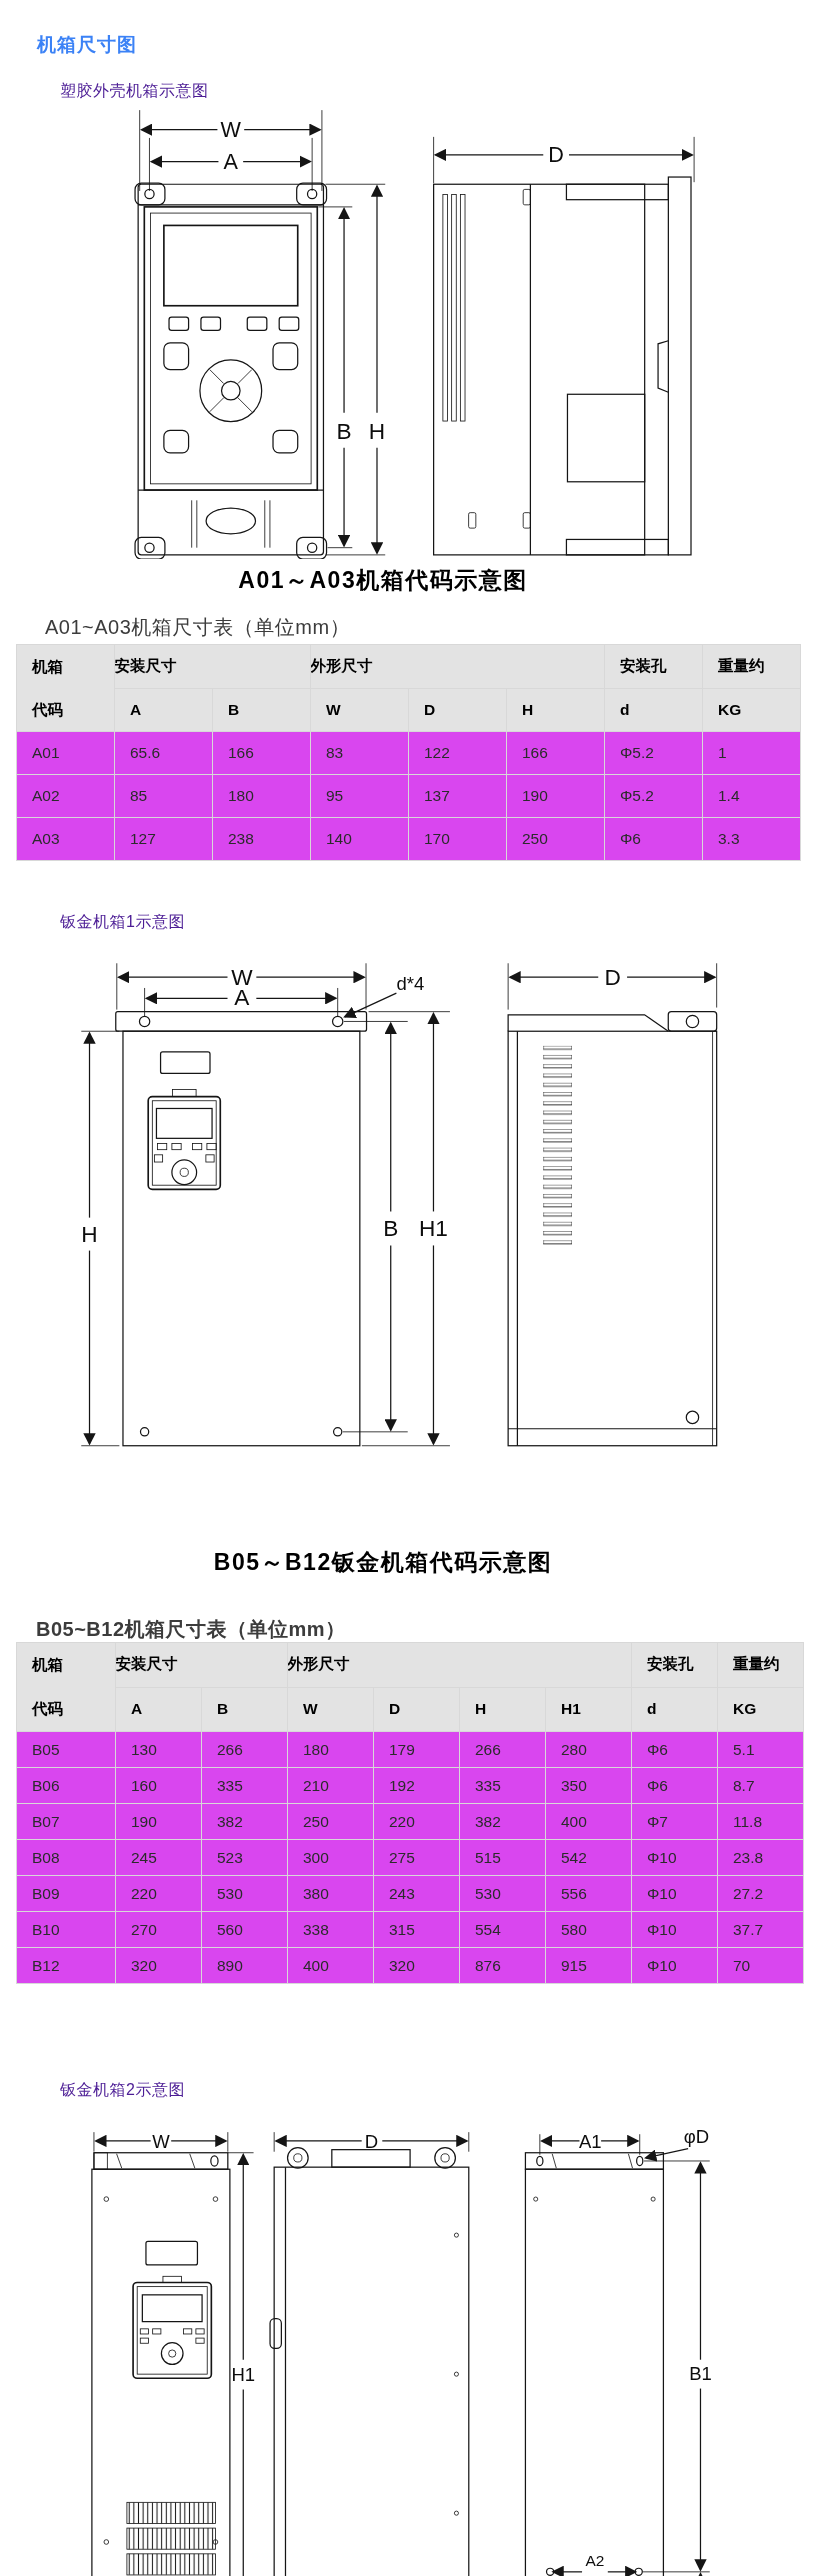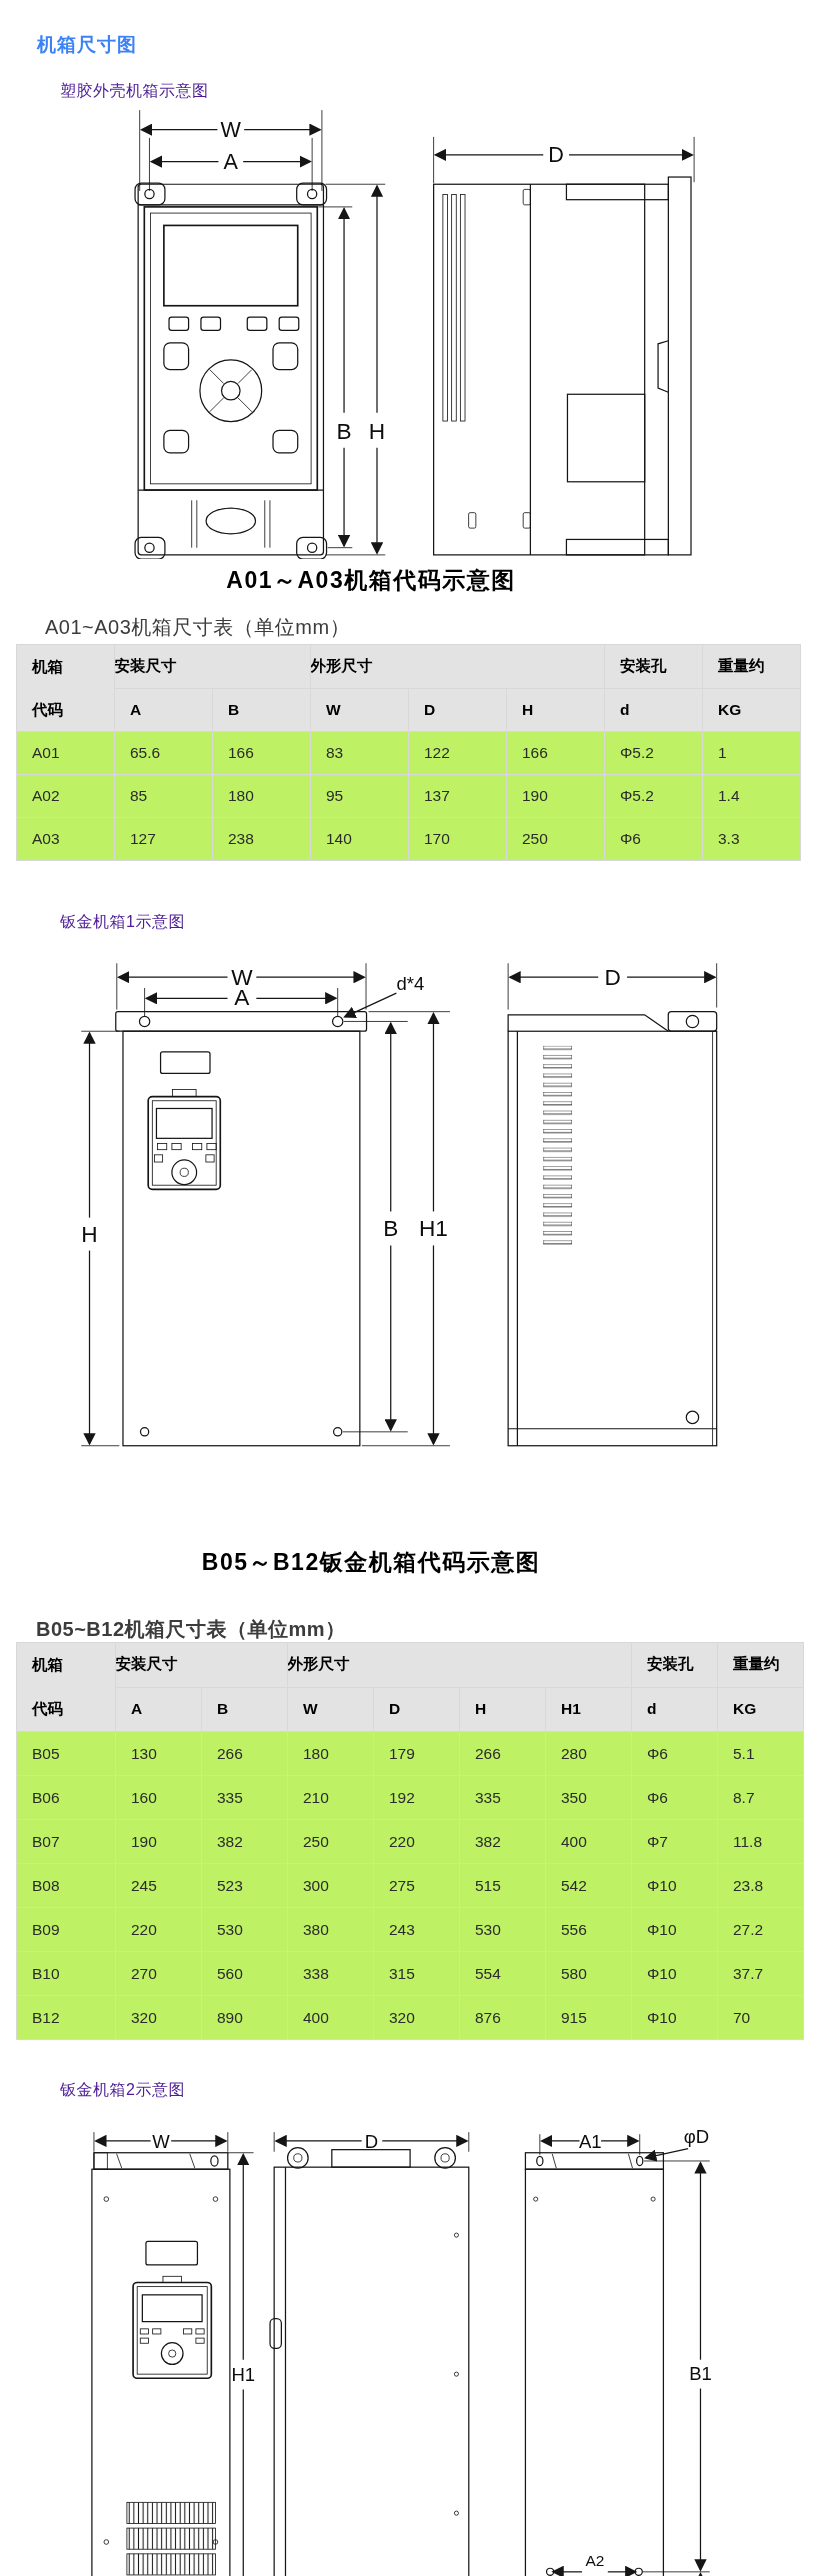--- a/index.html
+++ b/index.html
@@ -1,26 +1,26 @@
 <!DOCTYPE html>
 <html style="font-size:8.2px"><head>
 <meta charset="utf-8">
 <style>
   html,body{margin:0;padding:0;background:#fff;}
   .page{position:relative;width:814px;height:3080px;background:#ffffff;font-family:"Liberation Sans",sans-serif;overflow:hidden;}
   .abs{position:absolute;}
   .page-title{font-size:19px;font-weight:700;color:#3b82f6;letter-spacing:1px;}
   .subtitle{font-size:16px;color:#4c1d95;letter-spacing:0.5px;}
-  .big-cap{width:742px;text-align:center;font-size:23px;font-weight:700;color:#000;letter-spacing:1.5px;}
+  .big-cap{width:742px;text-align:center;font-size:23px;font-weight:700;color:#000;letter-spacing:1.5px;margin-left:12px;}
   .tbl-cap{font-size:20px;color:#3c3c3c;letter-spacing:0.5px;}
-  table.dims{border-collapse:collapse;table-layout:fixed;width:783px;background:#bef264;}
+  table.dims{border-collapse:collapse;table-layout:fixed;width:783px;background:#d946ef;}
   table.dims th,table.dims td{border:0.5px solid #d8d8d8;font-size:15.5px;text-align:left;padding:0 2.1px 0 15.5px;color:#2b2b2b;font-weight:400;overflow:hidden;white-space:nowrap;}
   table.dims thead th{background:#e3e3e3;color:#000;font-weight:700;}
   table.dims .grp{text-align:left;padding:0;}
-  #t1 tr{height:43px;}  #t2 tr{height:44px;}
+  #t1 tr{height:43px;}  #t2 tr{height:36px;}
   .codebox{padding:0 !important;}
   .codebox div{padding-left:15.5px;font-weight:700;}
   #t1 .codebox div{height:43px;line-height:43px;}
   #t2 .codebox div{height:44px;line-height:44px;}
   svg.d{display:block;}
   svg.d line,svg.d path,svg.d rect,svg.d circle,svg.d ellipse,svg.d polyline{stroke:#151515;fill:none;stroke-width:2.4;}
   svg.d .thin{stroke-width:1.6;}
   svg.d .thk{stroke-width:3.2;}
   svg.d text{fill:#0d0d0d;stroke:none;font-family:"Liberation Sans",sans-serif;}
   svg.d .lab{font-size:42px;}

